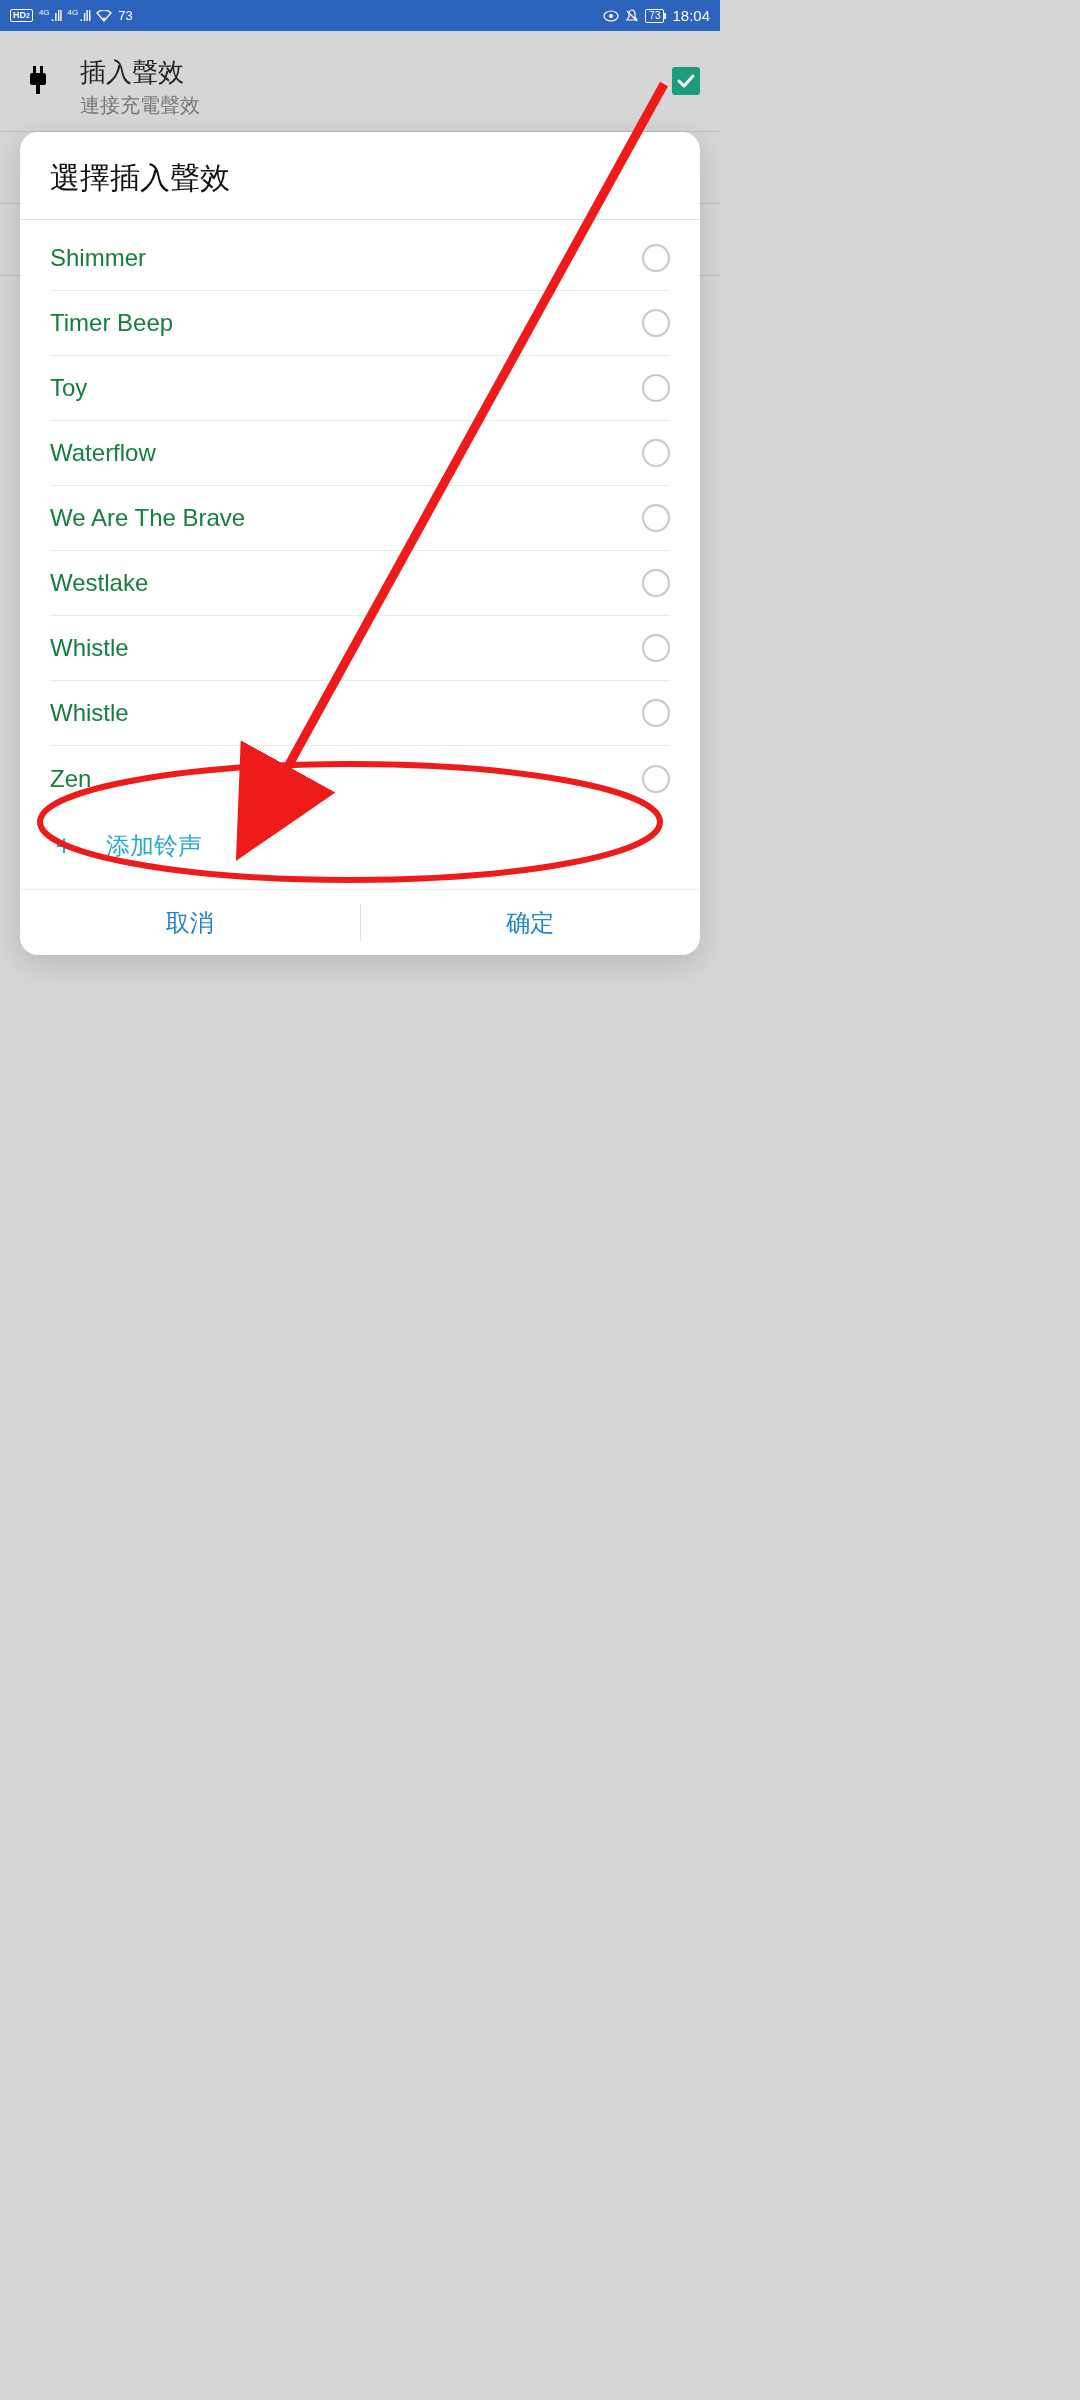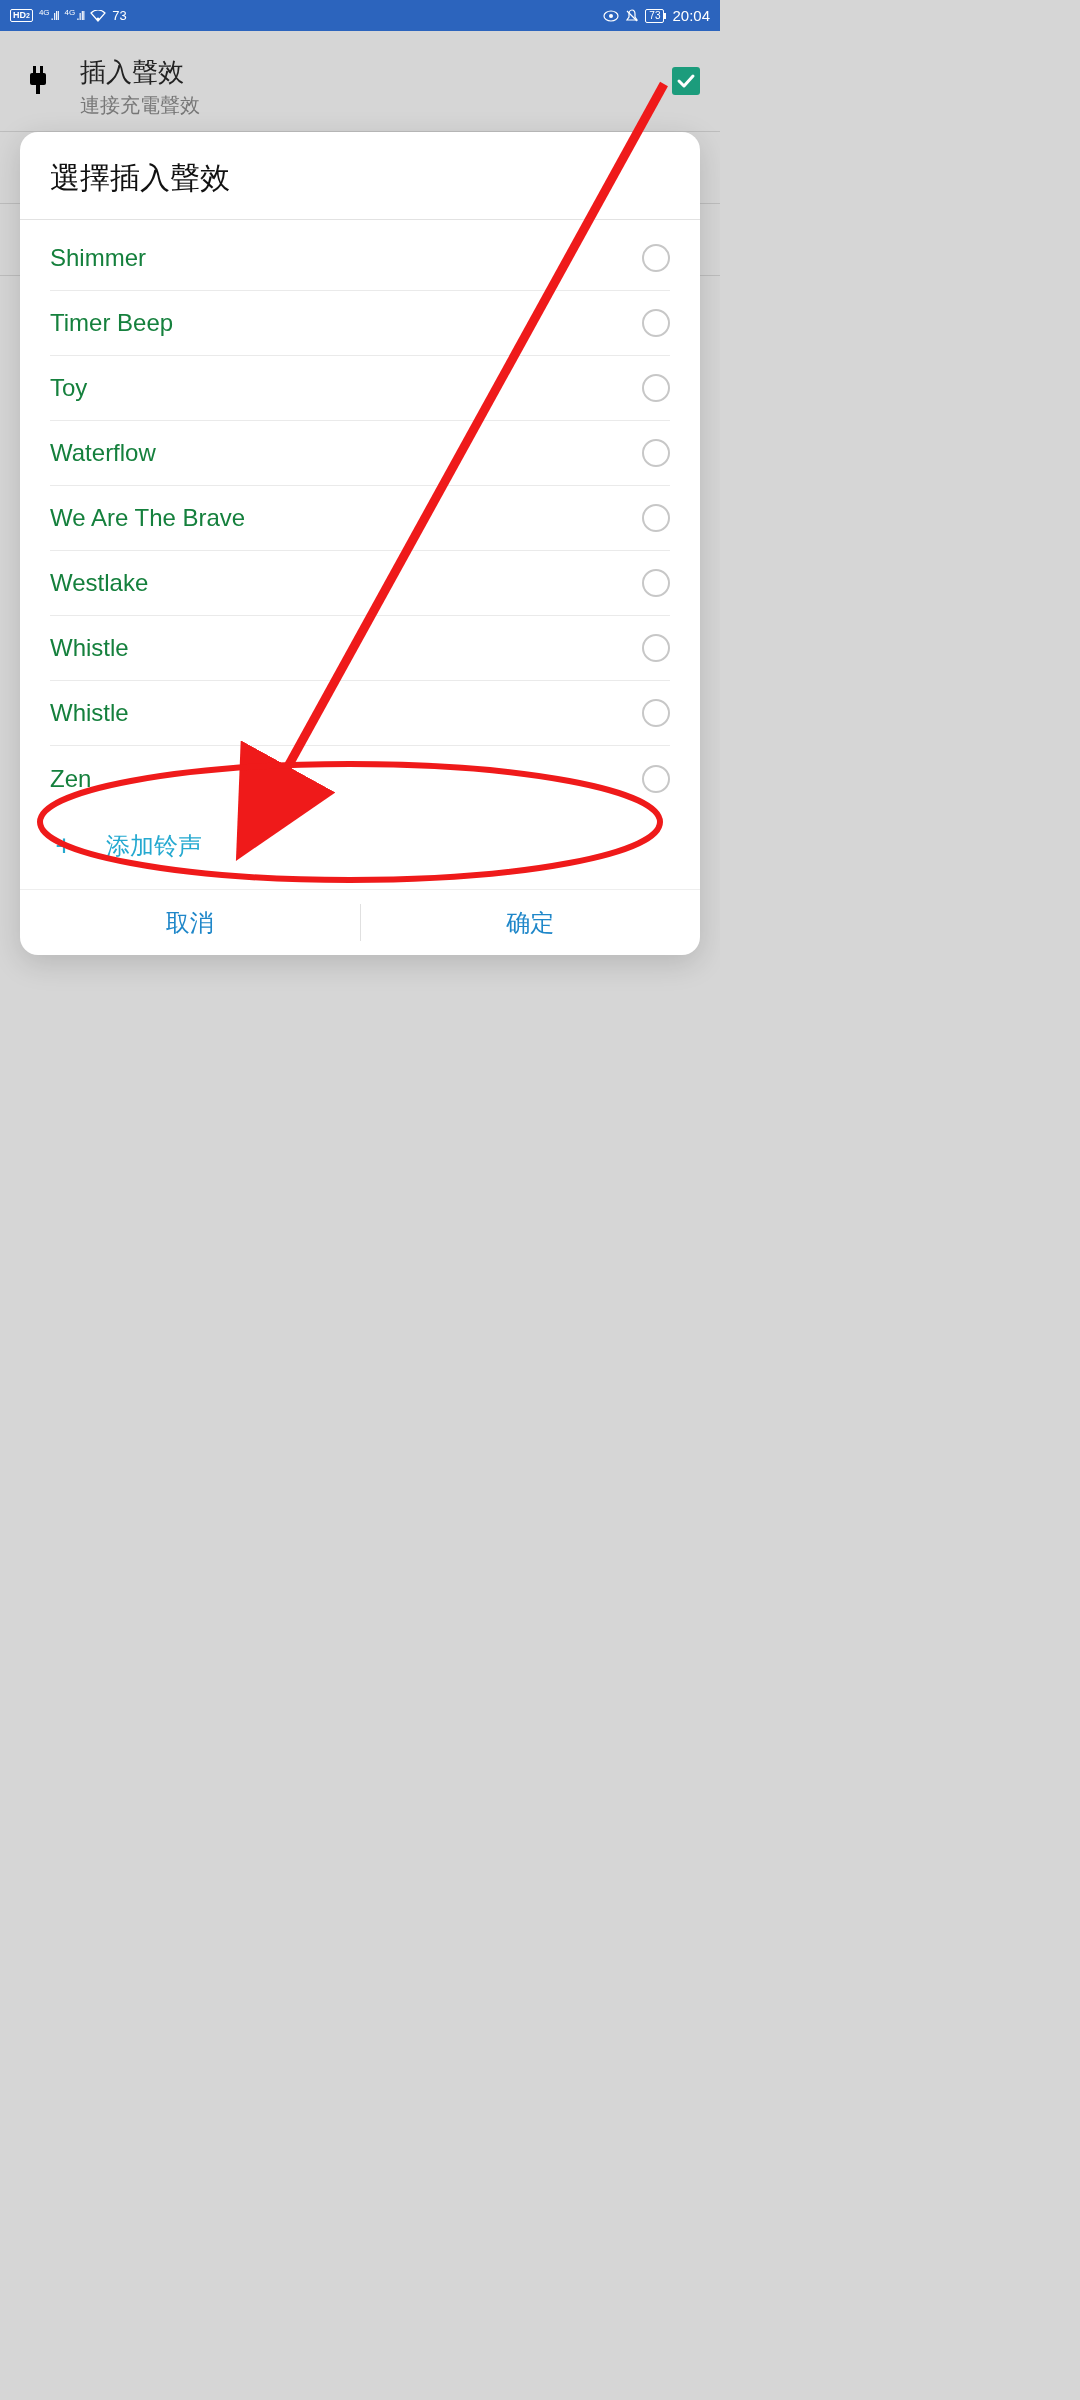--- a/index.html
+++ b/index.html
@@ -22,21 +22,21 @@
       font-size: 13px;
       font-weight: 500;
     }
     .status-left, .status-right { display: flex; align-items: center; gap: 6px; }
     .status-left span, .status-right span { display: inline-flex; align-items: center; }
     .hd-badge {
       border: 1px solid #fff; border-radius: 2px;
       padding: 0 2px; font-size: 9px; font-weight: 700;
       line-height: 11px;
     }
-    .sig { font-size: 12px; letter-spacing: -1px; }
+    .sig { font-size: 15px; letter-spacing: -1px; }
     .sup { font-size: 8px; position: relative; top: -3px; margin-right: 1px;}
     .batt-box {
       border: 1px solid #fff; border-radius: 2px;
       padding: 0 3px; font-size: 10px; line-height: 12px;
       position: relative;
     }
     .batt-box::after {
       content: ""; position: absolute; right: -3px; top: 3px;
       width: 2px; height: 6px; background: #fff;
     }
@@ -148,21 +148,21 @@
     </span>
     <span>
       <svg width="14" height="14" viewBox="0 0 14 14">
           <path d="M7 1 C5 1 4 3 4 5 L4 8 L2 11 L12 11 L10 8 L10 5 C10 3 9 1 7 1 Z" fill="none" stroke="#fff" stroke-width="1.2"></path>
           <line x1="2" y1="2" x2="12" y2="12" stroke="#fff" stroke-width="1.2"></line>
         </svg>
     </span>
     <span class="batt-box">
         <span>73</span>
       </span>
-    <span style="font-size:15px; margin-left:2px;">20:04</span>
+    <span style="font-size:15px; margin-left:2px;">18:04</span>
   </div>
 </div>
 
 <div class="bg-row">
   <div class="icon-slot">
     <svg width="22" height="30" viewBox="0 0 22 30">
         <rect x="6" y="0" width="3" height="7" fill="#000"></rect>
         <rect x="13" y="0" width="3" height="7" fill="#000"></rect>
         <rect x="3" y="7" width="16" height="12" rx="2" fill="#000"></rect>
         <rect x="9" y="19" width="4" height="9" fill="#000"></rect>

